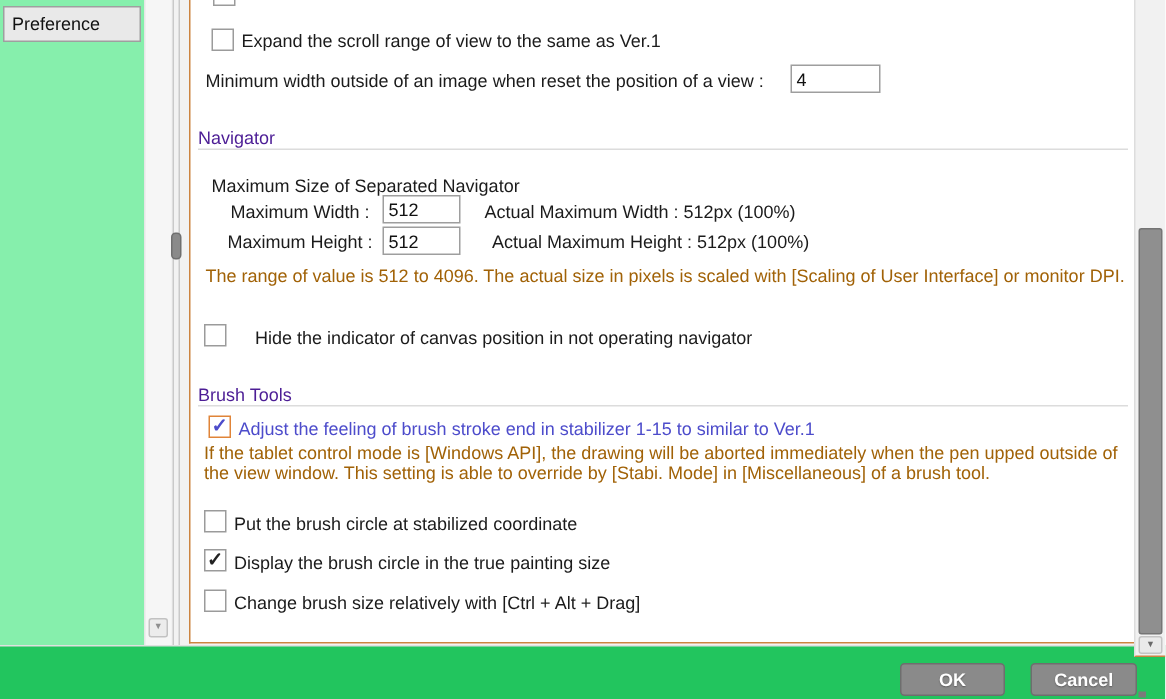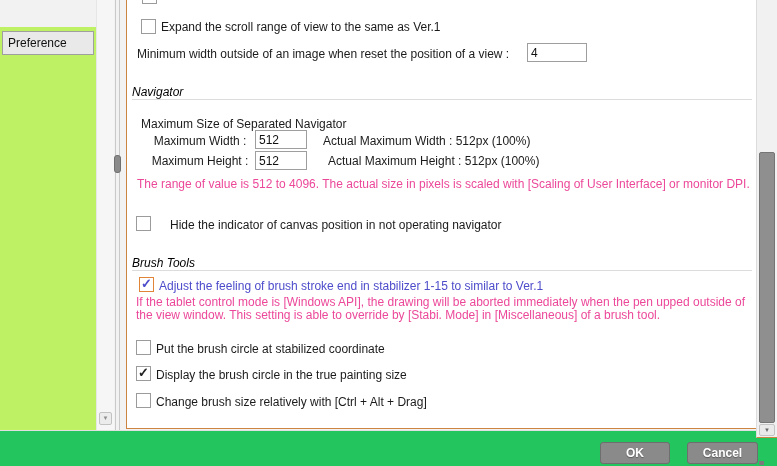--- a/index.html
+++ b/index.html
@@ -1,52 +1,52 @@
 <!DOCTYPE html>
 <html><head>
 <meta charset="utf-8">
 <style>
   * { box-sizing: border-box; margin: 0; padding: 0; }
   html, body { width: 777px; height: 466px; }
   body { font-family: "Liberation Sans", sans-serif; font-size: 12px; color: #1b1b1b; }
   .screen { position: relative; width: 777px; height: 466px; background: #f2f2f2; overflow: hidden; }
 
   
-  .sidebar { position: absolute; left: 0; top: 0; width: 96px; height: 430px; background: #bef264; margin-top: 27px; }
+  .sidebar { position: absolute; left: 0; top: 0; width: 96px; height: 430px; background: #86efac; }
   .sidebar-item { position: absolute; left: 2px; top: 4px; width: 92px; height: 24px;
     background: #e9e9e9; border: 1px solid #9f9f9f; line-height: 22px; padding-left: 5px; color: #111; }
 
   .sidebar-scrollbar { position: absolute; left: 96px; top: 0; width: 18px; height: 430px;
     background: #f6f6f6; border-left: 1px solid #e6e6e6; }
   .sidebar-scroll-down { position: absolute; left: 2px; top: 412px; width: 13px; height: 13px;
     background: #ececec; border: 1px solid #c2c2c2; border-radius: 2px;
     color: #8f8f8f; font-size: 6px; line-height: 11px; text-align: center; }
 
   .splitter-rail { position: absolute; left: 115px; top: 0; width: 5px; height: 430px;
     border-left: 1px solid #c9c9c9; border-right: 1px solid #c9c9c9; }
   .splitter-handle { position: absolute; left: 114px; top: 155px; width: 7px; height: 18px;
     background: #8a8a8a; border: 1px solid #6f6f6f; border-radius: 3px; }
 
   
   .main-panel { position: absolute; left: 126px; top: -2px; width: 630px; height: 431px;
     background: #ffffff; border: 1px solid #cc8440; border-right: none; overflow: hidden; }
 
-  .sec-title { position: absolute; color: #000000; font-style: italic; }
+  .sec-title { position: absolute; color: #4c1d95; }
   .sec-rule { position: absolute; height: 1px; background: #dcdcdc; width: 620px; }
 
   .checkbox { position: absolute; width: 15px; height: 15px; background: #fff;
     border: 1px solid #9b9b9b; }
   .checkbox .mark { position: absolute; left: 1px; top: -2px; font-size: 13px; font-weight: bold;
     color: #222; line-height: 15px; }
   .checkbox.highlighted { border-color: #e08438; }
   .checkbox.highlighted .mark { color: #4d4ccb; }
 
   .row-label { position: absolute; white-space: nowrap; }
   .blue-label { color: #4d4ccb; }
-  .note { position: absolute; color: #ec4899; line-height: 13px; }
+  .note { position: absolute; color: #a16207; line-height: 13px; }
 
   .text-input { position: absolute; height: 19px; background: #fff; border: 1px solid #9e9e9e;
     font-family: "Liberation Sans", sans-serif; font-size: 12px; color: #111; padding: 0 3px; }
   .ralign { text-align: center; }
 
   
   .v-scrollbar { position: absolute; left: 756px; top: 0; width: 21px; height: 438px;
     background: #f1f1f1; border-left: 1px solid #dddddd; border-bottom: 1px solid #cc8440; z-index: 5; }
   .v-thumb { position: absolute; left: 2px; top: 152px; width: 16px; height: 271px;
     background: #8f8f8f; border: 1px solid #757575; border-radius: 2px; }

